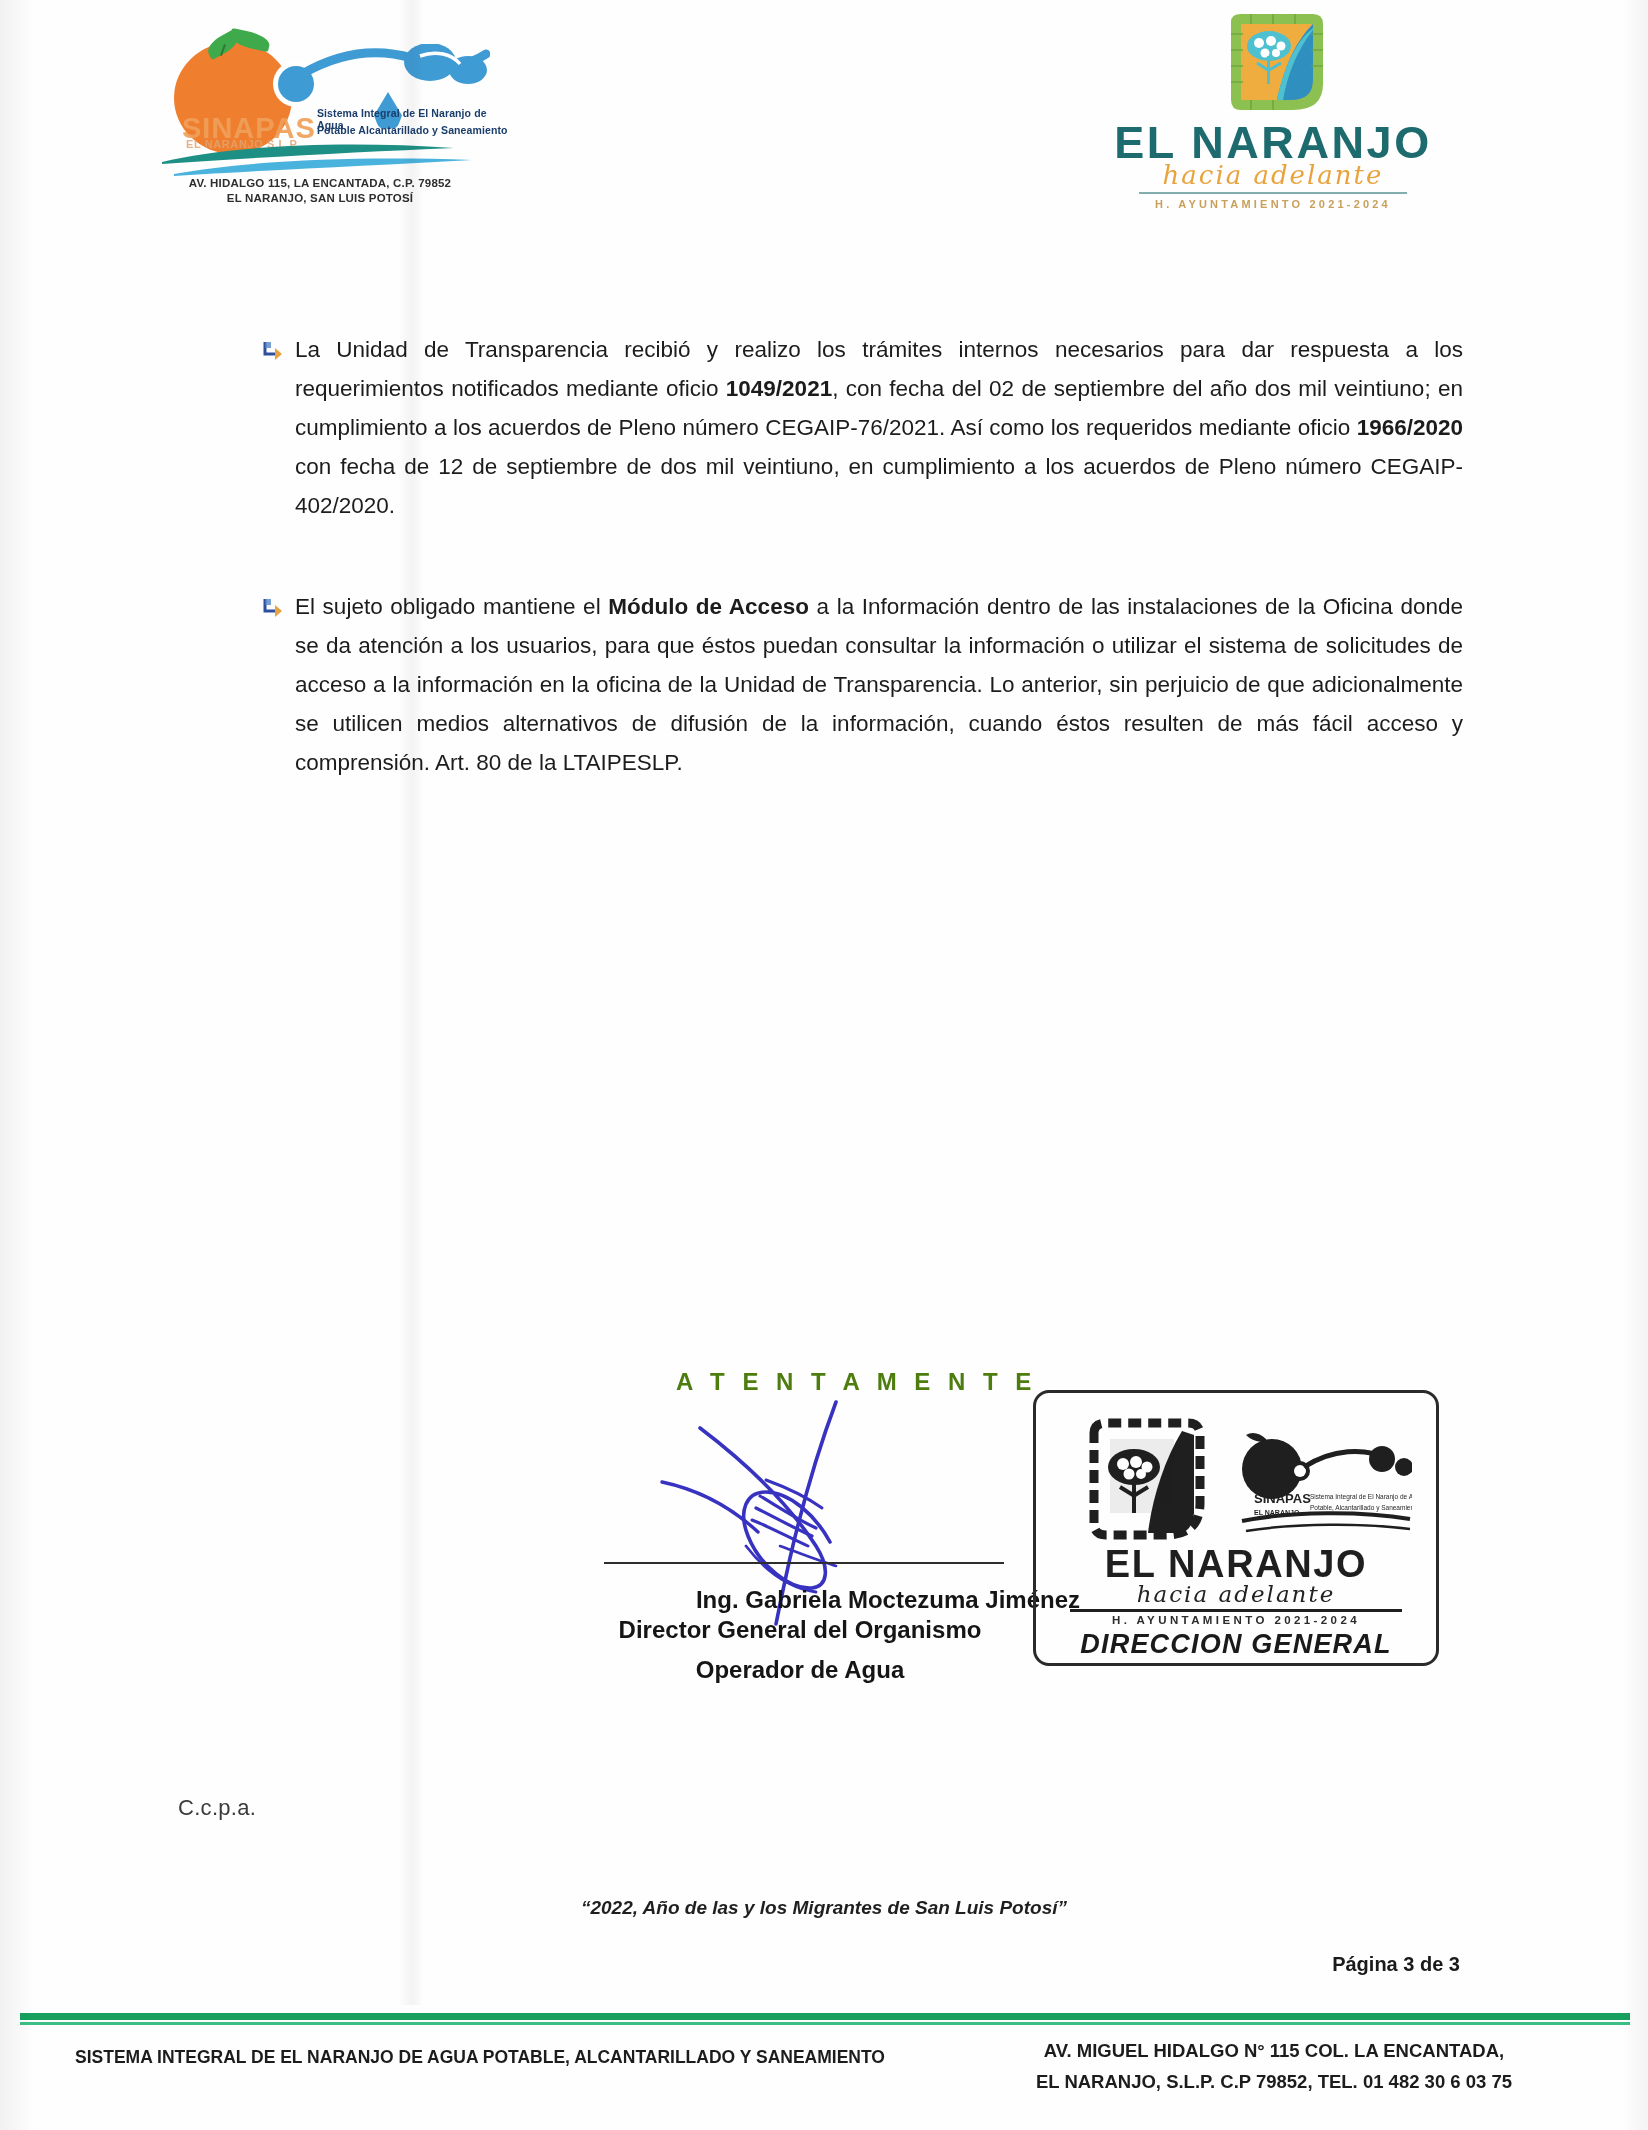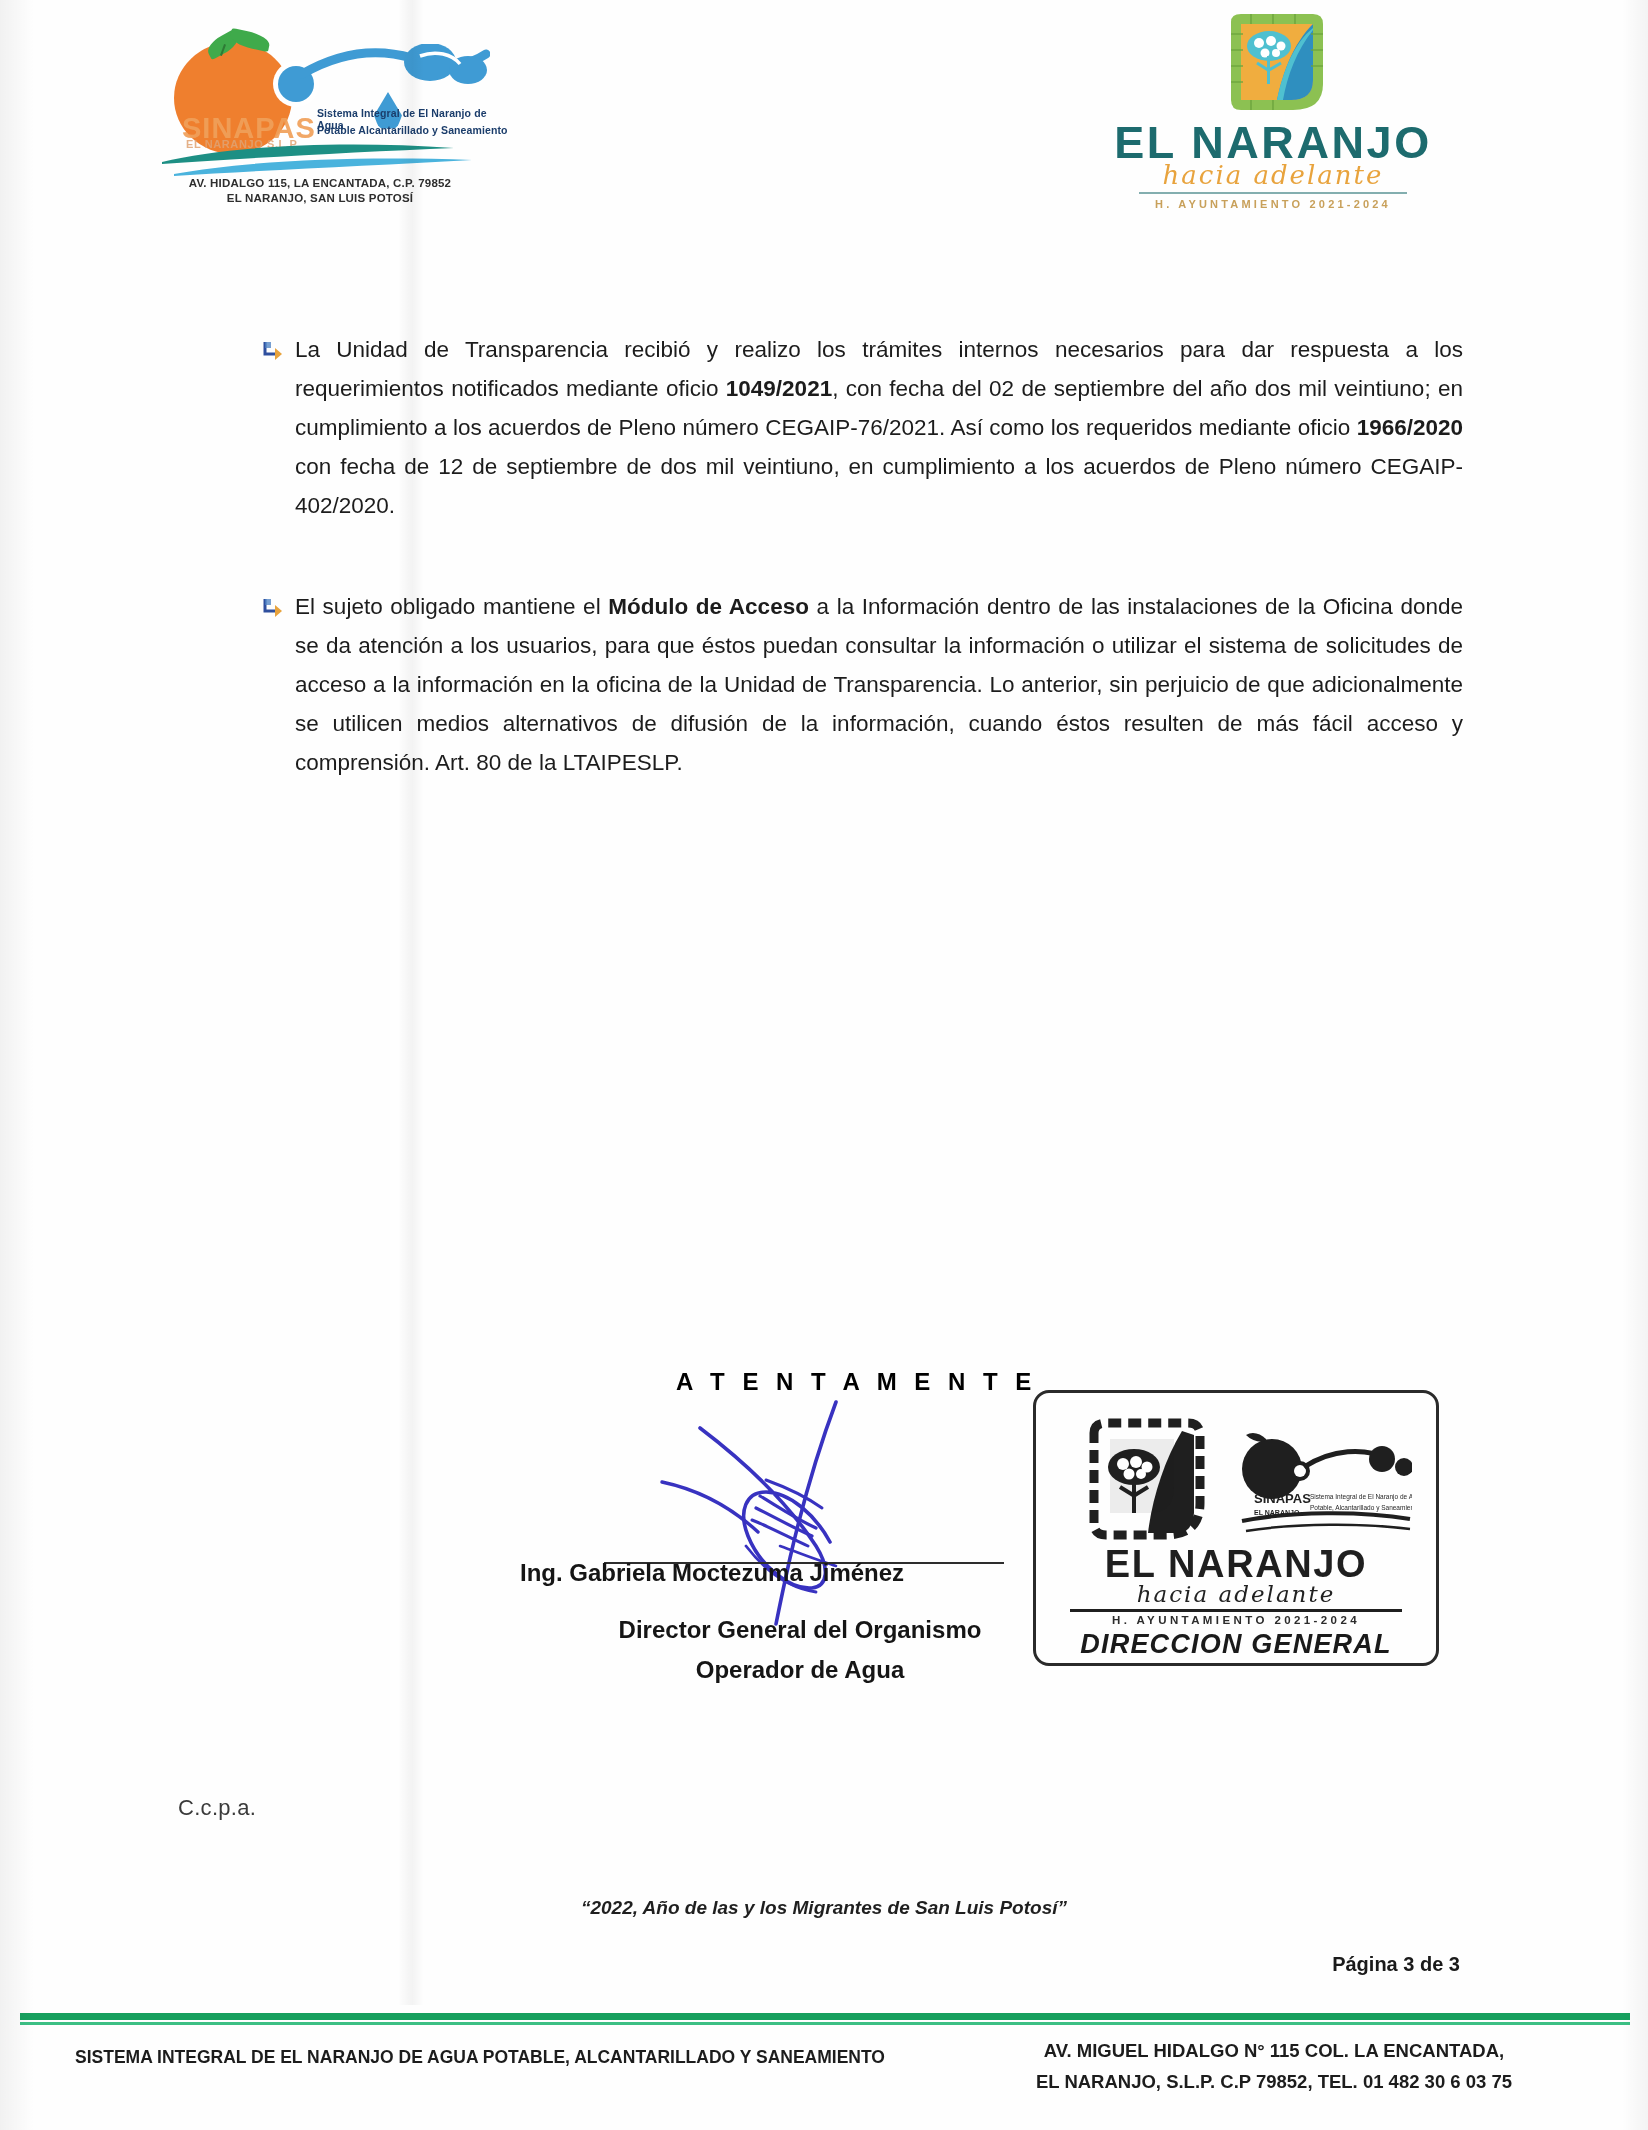--- a/index.html
+++ b/index.html
@@ -285,44 +285,44 @@
     left: 0;
     width: 1648px;
   }
   .atentamente {
     position: absolute;
     left: 676px;
     top: 0;
     font-size: 24px;
     font-weight: bold;
     letter-spacing: 5.5px;
-    color: #000000;
+    color: #4d7c0f;
   }
   .sig-scribble {
     position: absolute;
     left: 640px;
     top: 28px;
     width: 320px;
     height: 230px;
     pointer-events: none;
   }
   .sig-rule {
     position: absolute;
     left: 604px;
     top: 194px;
     width: 400px;
     height: 2px;
     background: #2d2d2d;
   }
   .sig-name {
     position: absolute;
     left: 520px;
-    top: 185px;
+    top: 212px;
     width: 560px;
-    text-align: left;
+    text-align: right;
     font-size: 24px;
     font-weight: bold;
     color: #151515;
     line-height: 40px;
   }
   .sig-role1 {
     position: absolute;
     left: 520px;
     top: 242px;
     width: 560px;

